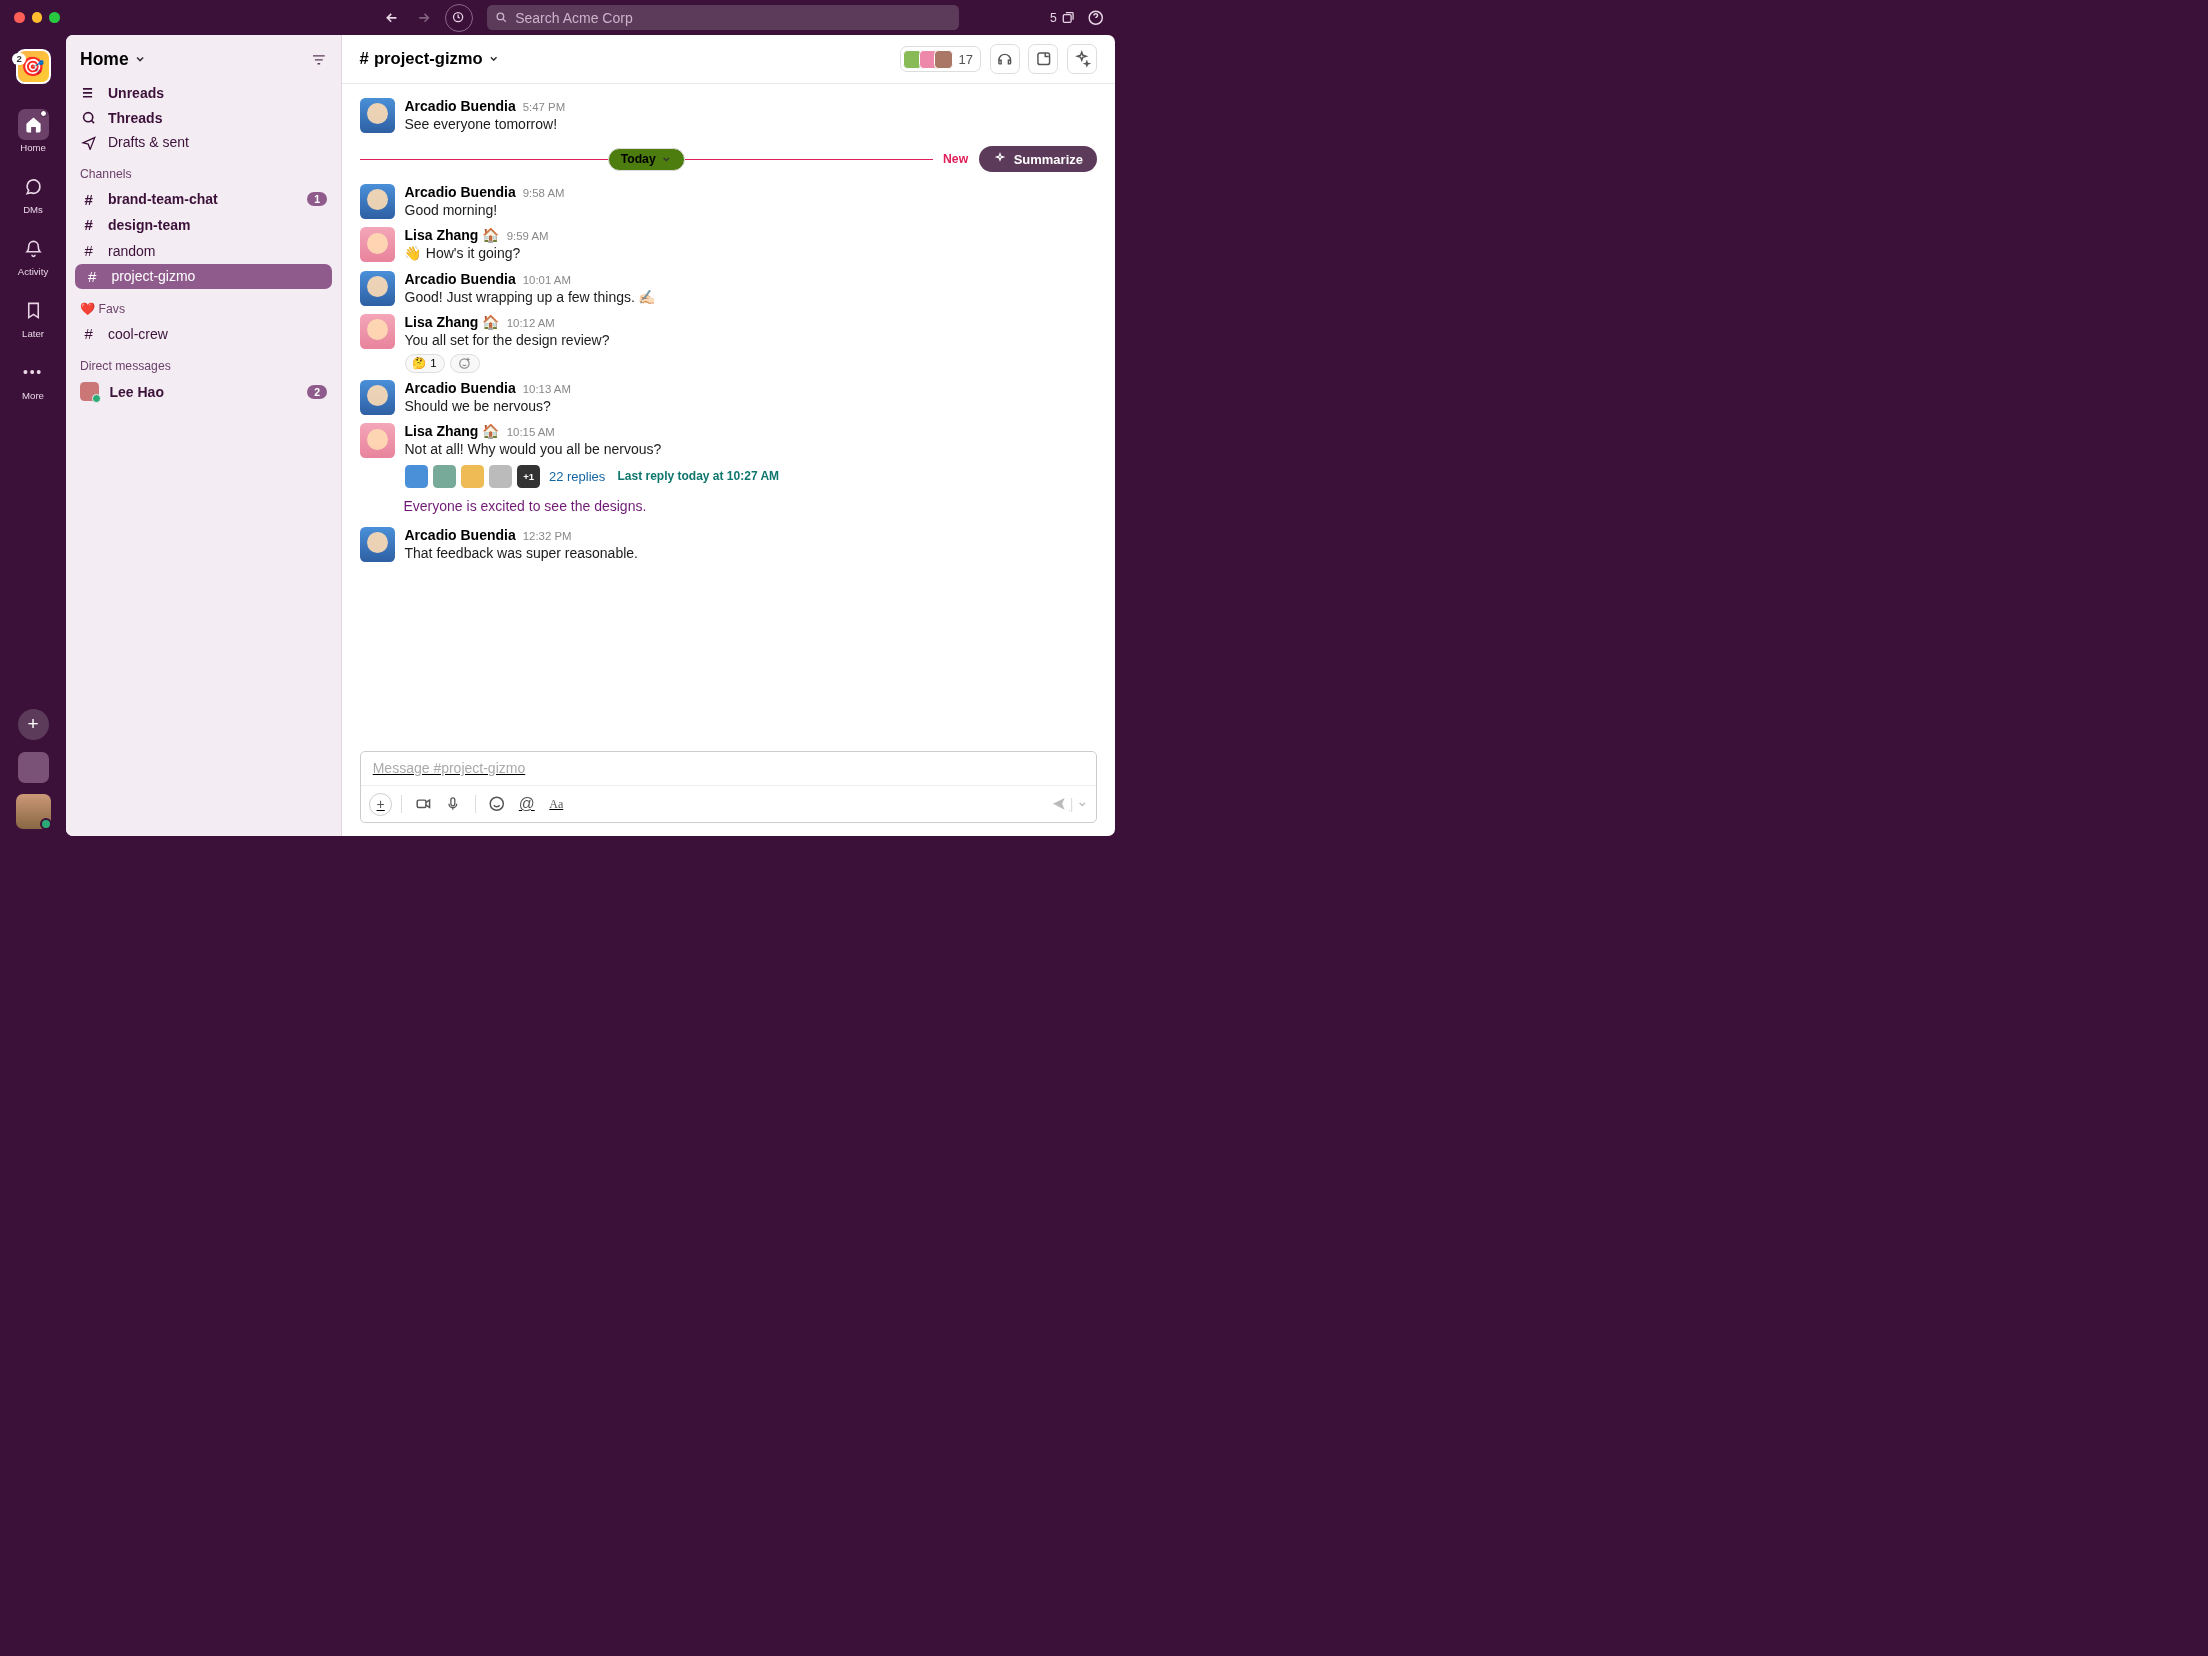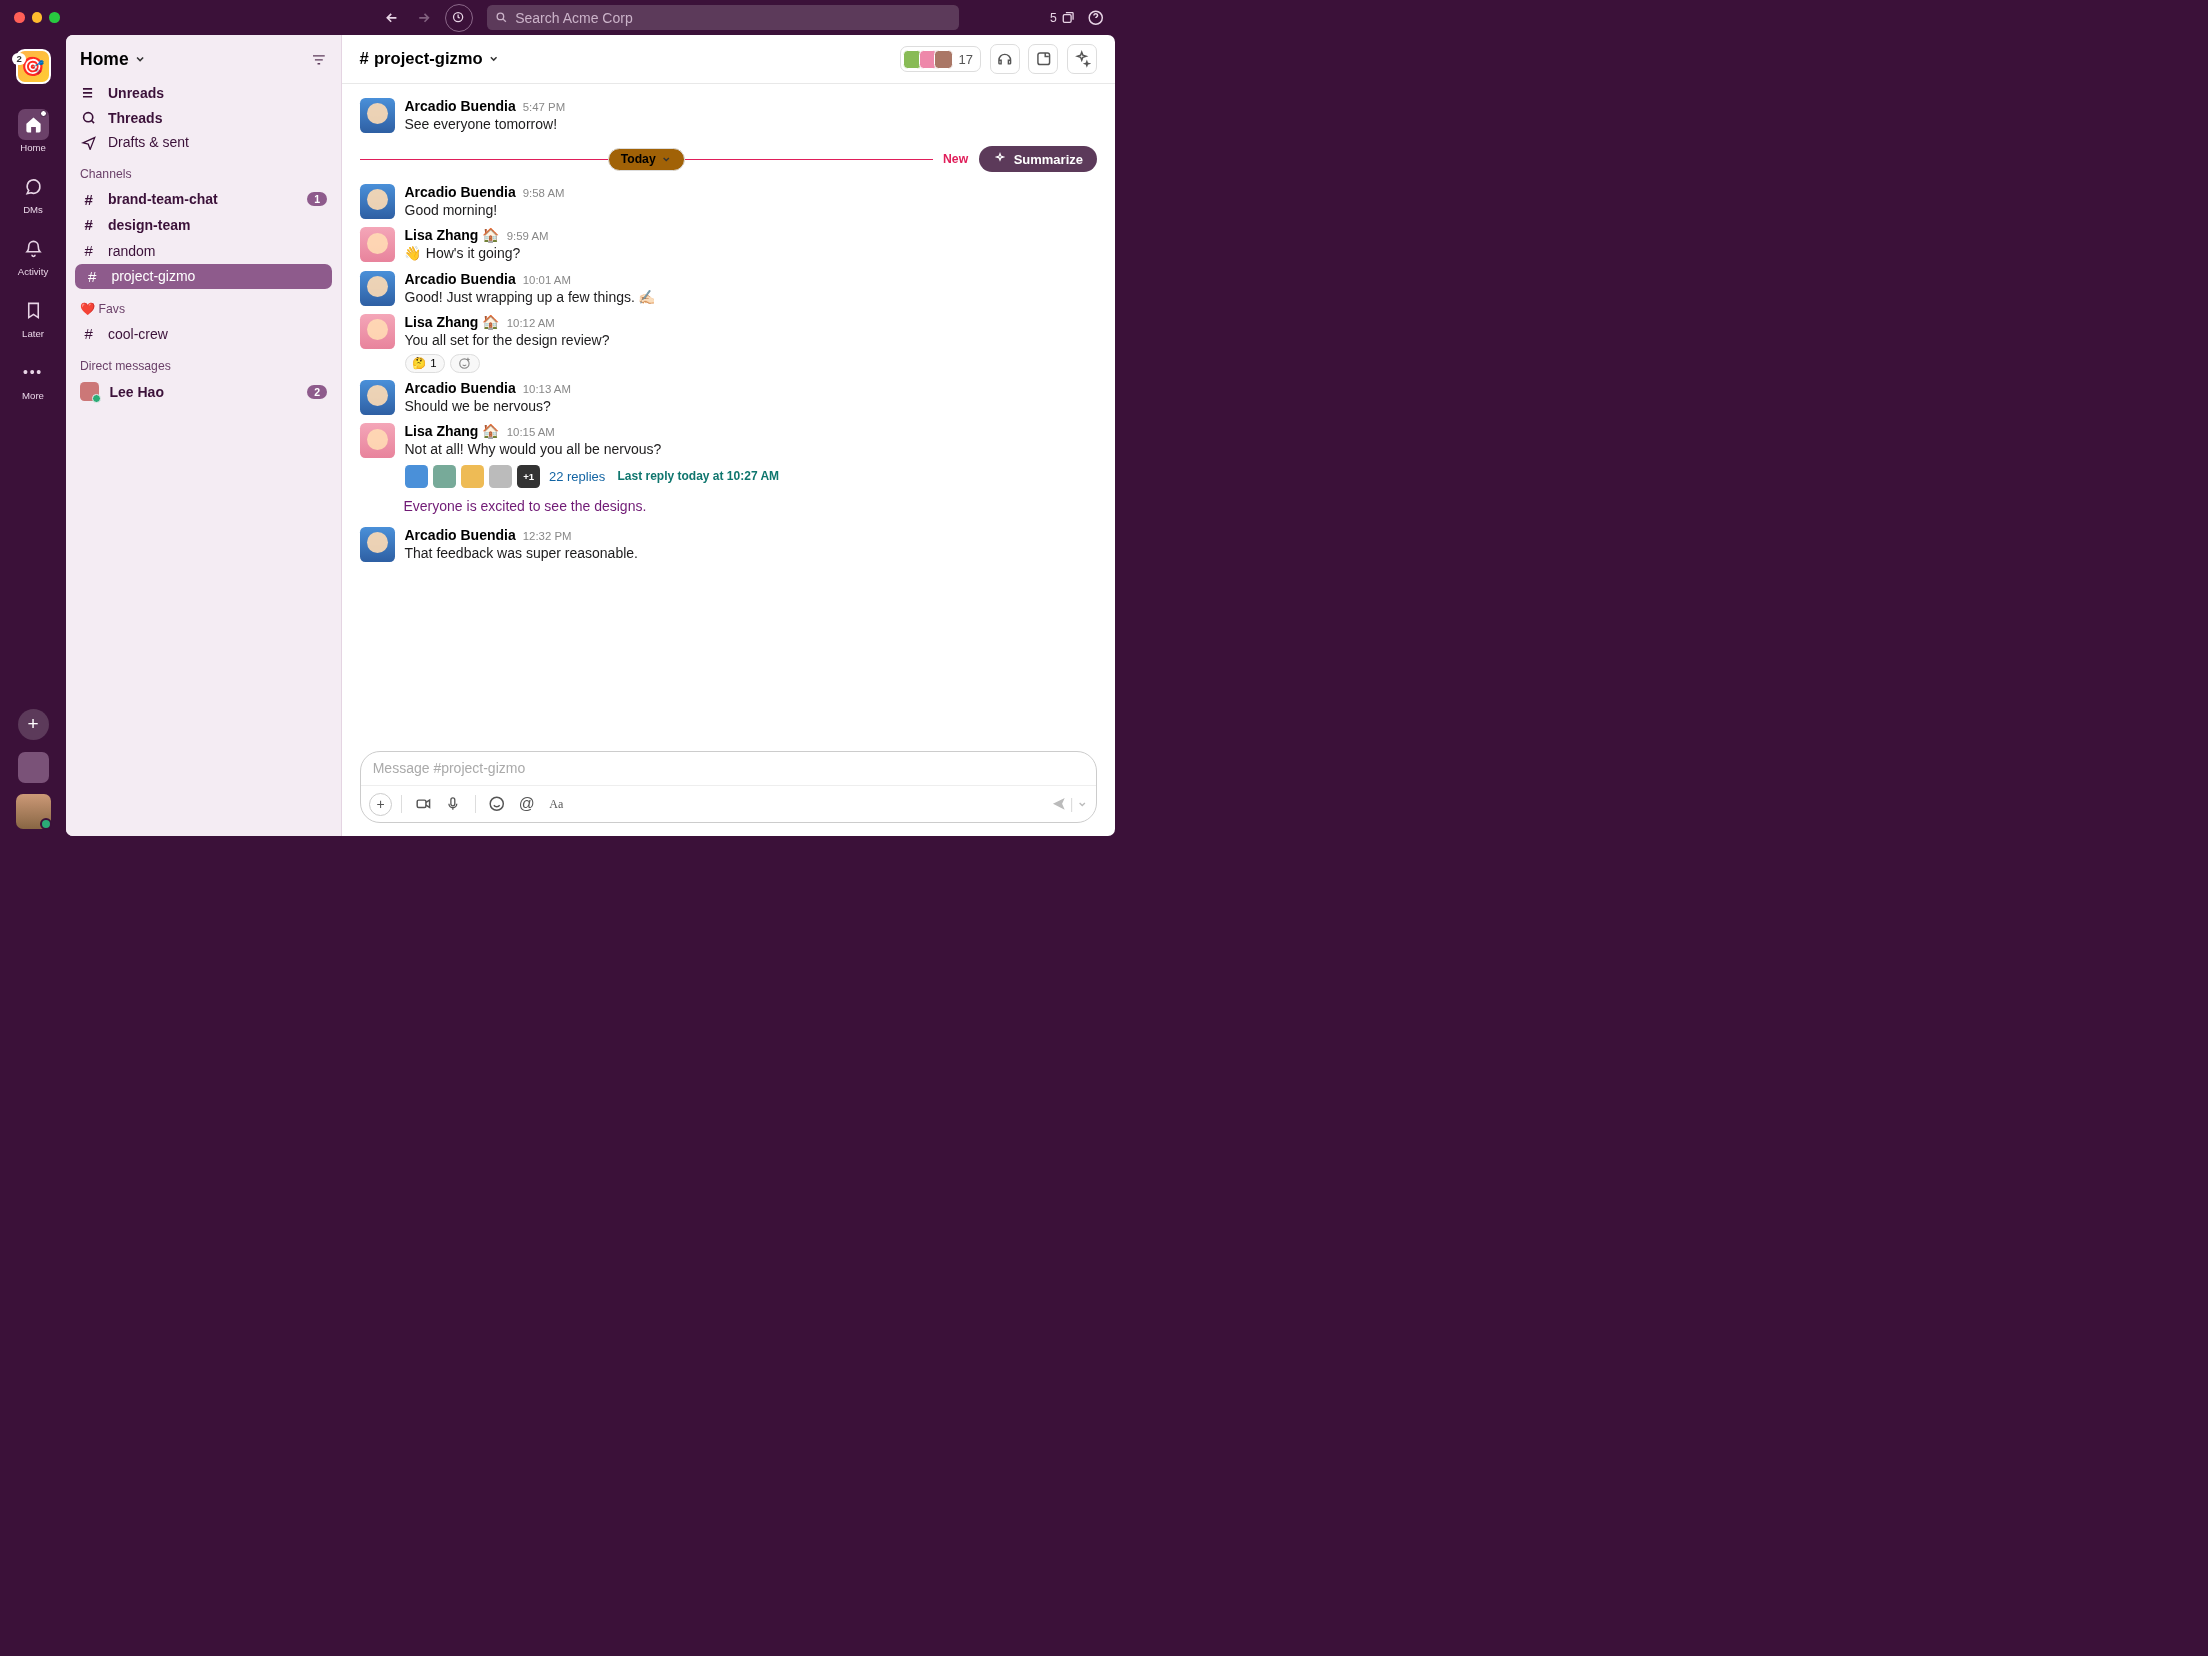--- a/index.html
+++ b/index.html
@@ -59,32 +59,32 @@
 .messages{flex:1;overflow-y:auto;padding:10.5px 17.5px 0;}
 .msg{display:flex;gap:10px;padding:3.5px 0;}
 .msg-av{width:35px;height:35px;border-radius:5.2px;flex-shrink:0;}
 .msg-body{flex:1;min-width:0;}
 .msg-head{display:flex;align-items:baseline;gap:7px;}
 .msg-user{font-weight:900;font-size:14px;}
 .msg-time{font-size:11.4px;color:#888;}
 .msg-text{font-size:14px;color:#1d1c1d;line-height:1.45;}
 .divider{display:flex;align-items:center;margin:8.7px 0;gap:0;}
 .div-line{flex:1;height:0.9px;background:#e01e5a;}
-.div-pill{border:0.9px solid #ddd;border-radius:17.5px;padding:3.5px 12.2px;font-size:12.2px;font-weight:700;display:flex;align-items:center;gap:5.2px;background:#a16207;}
+.div-pill{border:0.9px solid #ddd;border-radius:17.5px;padding:3.5px 12.2px;font-size:12.2px;font-weight:700;display:flex;align-items:center;gap:5.2px;background:#4d7c0f;}
 .div-new{color:#e01e5a;font-size:12.2px;font-weight:700;margin:0 10.5px;}
 .summarize{background:#5c3a5a;color:#fff;border-radius:17.5px;padding:5.2px 14px;font-size:13px;font-weight:700;display:flex;align-items:center;gap:7px;}
 .reactions{display:flex;gap:5.2px;margin-top:3.5px;}
 .react{border:0.9px solid #ddd;background:#f8f8f8;border-radius:12.2px;padding:1.7px 7px;font-size:11.4px;display:flex;align-items:center;gap:3.5px;}
 .thread{display:flex;align-items:center;gap:5.2px;margin-top:5.2px;margin-bottom:7px;}
 .tav{width:23px;height:23px;border-radius:4.4px;}
 .thread-link{color:#1264a3;font-weight:400;font-size:13px;margin-left:3.5px;}
 .thread-time{color:#0f766e;font-size:12px;margin-left:7px;font-weight:bold;}
 .followup{font-size:14px;color:#701a75;padding-left:44px;margin-bottom:8.7px}
 
-.composer{margin:7px 17.5px 12.2px;border:0.9px solid #ccc;border-radius:20px;}
+.composer{margin:7px 17.5px 12.2px;border:0.9px solid #ccc;border-radius:5px;text-decoration:underline;}
 .composer-input{padding:8.7px 12.2px;color:#aaa;font-size:14px;}
 .composer-toolbar{display:flex;align-items:center;padding:5.2px 8.7px;gap:3.5px;border-top:0.9px solid #eee;}
 .ct-btn{width:26px;height:26px;display:flex;align-items:center;justify-content:center;color:#555;border-radius:3.5px;}
 .ct-btn.plus{border:0.9px solid #ccc;border-radius:50%;width:23px;height:23px;}
 .ct-sep{width:0.9px;height:17.5px;background:#ddd;margin:0 5.2px;}
 .ct-send{margin-left:auto;display:flex;align-items:center;}
 .send-btn{color:#bbb;display:flex;align-items:center;gap:1.7px;}
 
 .av-a{background:linear-gradient(#4a90d9,#2e5fa3);}
 .av-l{background:linear-gradient(#f4a6b8,#e8839c);}

